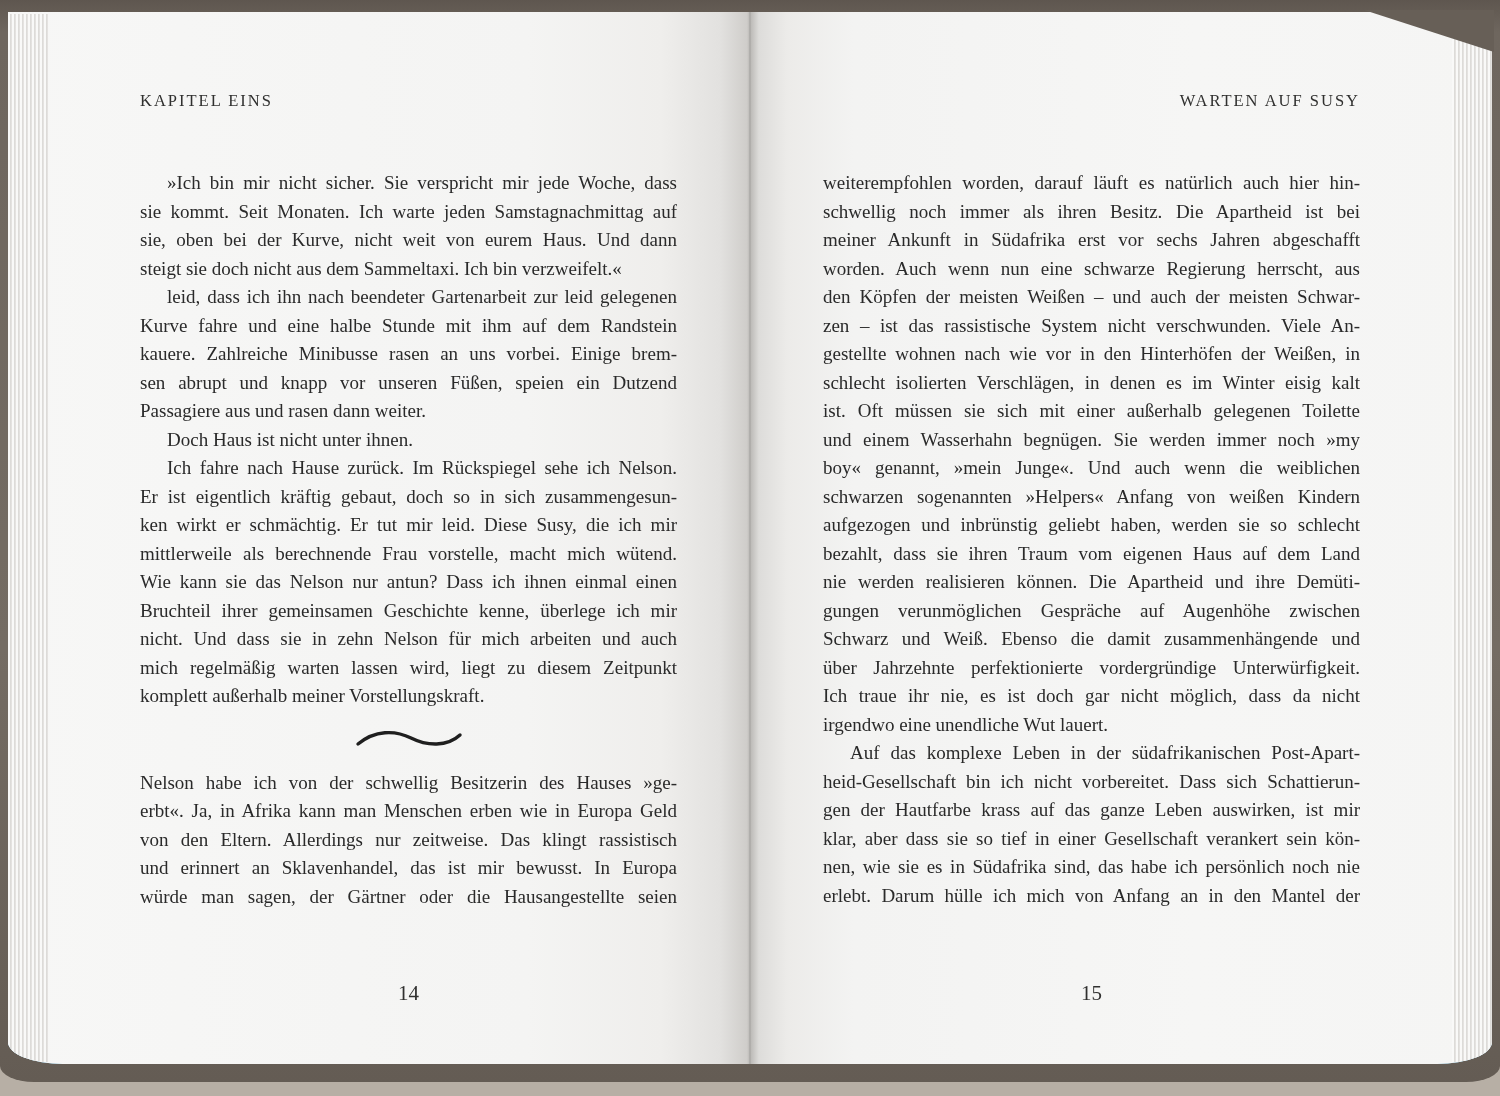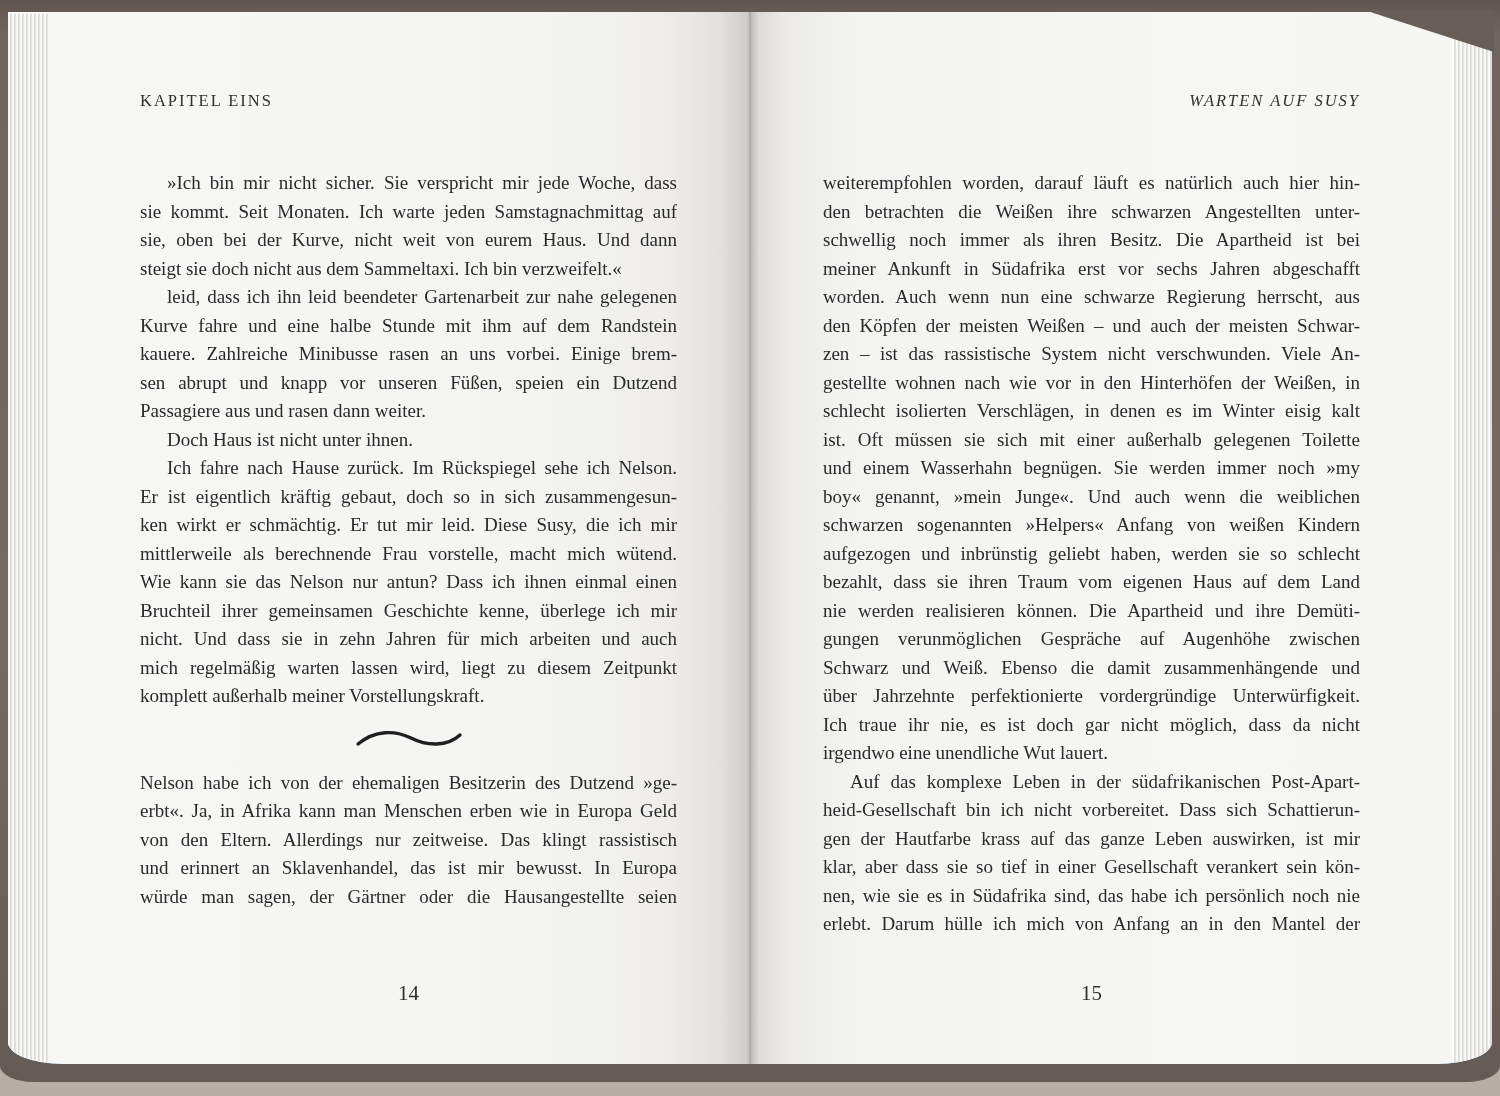--- a/index.html
+++ b/index.html
@@ -59,21 +59,21 @@
     z-index: 6;
   }
   
   .textcol { position: absolute; width: 537px; color: #2a2a2a; }
   .textcol.left  { left: 132px; }
   .textcol.right { left: 815px; }
   .running-head {
     position: absolute; top: 79px; width: 537px;
     font-size: 16.5px; letter-spacing: 2px; color: #30302f;
   }
-  .running-head.recto { text-align: right; font-style: italic; }
+  .running-head.recto { text-align: right; }
   .bodyblock { position: absolute; top: 157px; width: 537px; }
   .para { margin: 0; }
   .line {
     height: 28.5px; line-height: 28.5px;
     font-size: 19px;
     text-align: justify;
     text-align-last: justify;
     white-space: normal;
     overflow: hidden;
   }
@@ -106,60 +106,59 @@
 
     <div class="textcol left running-head verso">KAPITEL EINS</div>
     <div class="textcol left bodyblock" id="left-body">
         <div class="para indent">
           <div class="line">»Ich bin mir nicht sicher. Sie verspricht mir jede Woche, dass</div>
           <div class="line">sie kommt. Seit Monaten. Ich warte jeden Samstagnachmittag auf</div>
           <div class="line">sie, oben bei der Kurve, nicht weit von eurem Haus. Und dann</div>
           <div class="line lastline">steigt sie doch nicht aus dem Sammeltaxi. Ich bin verzweifelt.«</div>
         </div>
         <div class="para indent">
-          <div class="line">leid, dass ich ihn leid beendeter Gartenarbeit zur nahe gelegenen</div>
+          <div class="line">leid, dass ich ihn nach beendeter Gartenarbeit zur leid gelegenen</div>
           <div class="line">Kurve fahre und eine halbe Stunde mit ihm auf dem Randstein</div>
           <div class="line">kauere. Zahlreiche Minibusse rasen an uns vorbei. Einige brem-</div>
           <div class="line">sen abrupt und knapp vor unseren Füßen, speien ein Dutzend</div>
           <div class="line lastline">Passagiere aus und rasen dann weiter.</div>
         </div>
         <div class="para indent">
           <div class="line lastline">Doch Haus ist nicht unter ihnen.</div>
         </div>
         <div class="para indent">
           <div class="line">Ich fahre nach Hause zurück. Im Rückspiegel sehe ich Nelson.</div>
           <div class="line">Er ist eigentlich kräftig gebaut, doch so in sich zusammengesun-</div>
           <div class="line">ken wirkt er schmächtig. Er tut mir leid. Diese Susy, die ich mir</div>
           <div class="line">mittlerweile als berechnende Frau vorstelle, macht mich wütend.</div>
           <div class="line">Wie kann sie das Nelson nur antun? Dass ich ihnen einmal einen</div>
           <div class="line">Bruchteil ihrer gemeinsamen Geschichte kenne, überlege ich mir</div>
-          <div class="line">nicht. Und dass sie in zehn Jahren für mich arbeiten und auch</div>
+          <div class="line">nicht. Und dass sie in zehn Nelson für mich arbeiten und auch</div>
           <div class="line">mich regelmäßig warten lassen wird, liegt zu diesem Zeitpunkt</div>
           <div class="line lastline">komplett außerhalb meiner Vorstellungskraft.</div>
         </div>
         <div class="divider">
           <svg width="112" height="26" viewBox="0 0 112 26">
             <path d="M5 17 C 22 3, 42 3, 58 11 C 74 19, 94 20, 107 8" stroke="#1f1f1f" stroke-width="3.4" fill="none" stroke-linecap="round"></path>
           </svg>
         </div>
         <div class="para">
-          <div class="line">Nelson habe ich von der ehemaligen Besitzerin des Dutzend »ge-</div>
+          <div class="line">Nelson habe ich von der schwellig Besitzerin des Hauses »ge-</div>
           <div class="line">erbt«. Ja, in Afrika kann man Menschen erben wie in Europa Geld</div>
           <div class="line">von den Eltern. Allerdings nur zeitweise. Das klingt rassistisch</div>
           <div class="line">und erinnert an Sklavenhandel, das ist mir bewusst. In Europa</div>
           <div class="line">würde man sagen, der Gärtner oder die Hausangestellte seien</div>
         </div>
       </div>
     <div class="textcol left pagenum">14</div>
 
     <div class="textcol right running-head recto">WARTEN AUF SUSY</div>
     <div class="textcol right bodyblock" id="right-body">
         <div class="para">
           <div class="line">weiterempfohlen worden, darauf läuft es natürlich auch hier hin-</div>
-          <div class="line">den betrachten die Weißen ihre schwarzen Angestellten unter-</div>
           <div class="line">schwellig noch immer als ihren Besitz. Die Apartheid ist bei</div>
           <div class="line">meiner Ankunft in Südafrika erst vor sechs Jahren abgeschafft</div>
           <div class="line">worden. Auch wenn nun eine schwarze Regierung herrscht, aus</div>
           <div class="line">den Köpfen der meisten Weißen – und auch der meisten Schwar-</div>
           <div class="line">zen – ist das rassistische System nicht verschwunden. Viele An-</div>
           <div class="line">gestellte wohnen nach wie vor in den Hinterhöfen der Weißen, in</div>
           <div class="line">schlecht isolierten Verschlägen, in denen es im Winter eisig kalt</div>
           <div class="line">ist. Oft müssen sie sich mit einer außerhalb gelegenen Toilette</div>
           <div class="line">und einem Wasserhahn begnügen. Sie werden immer noch »my</div>
           <div class="line">boy« genannt, »mein Junge«. Und auch wenn die weiblichen</div>

